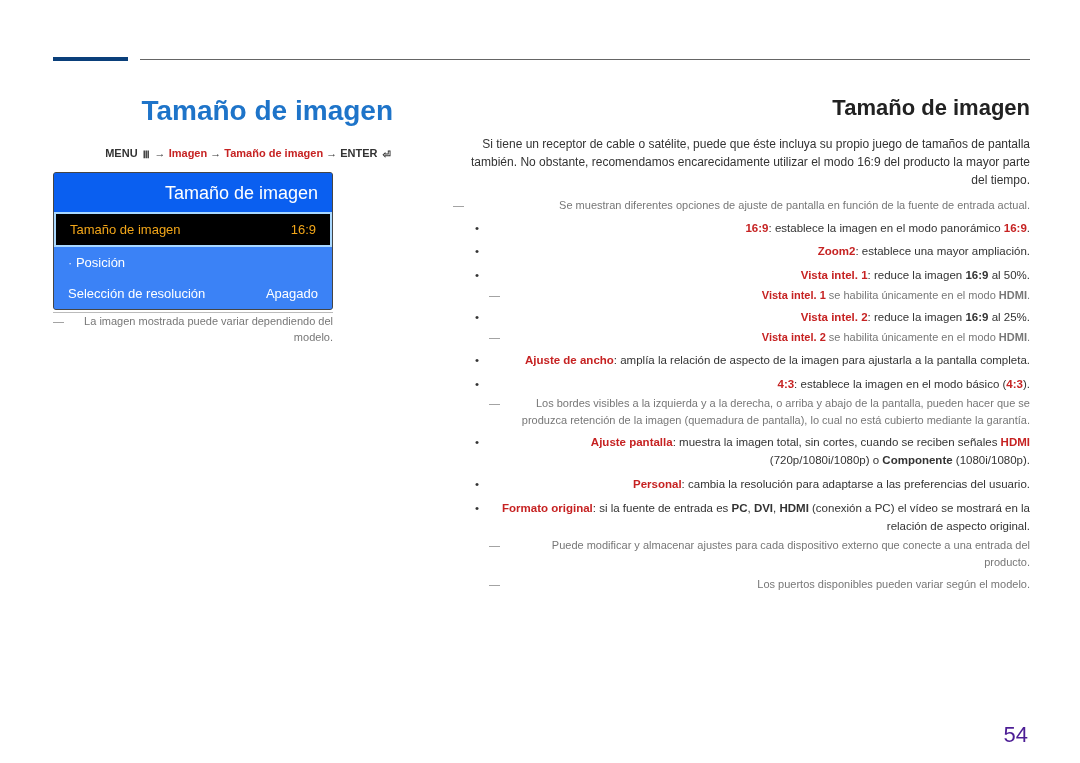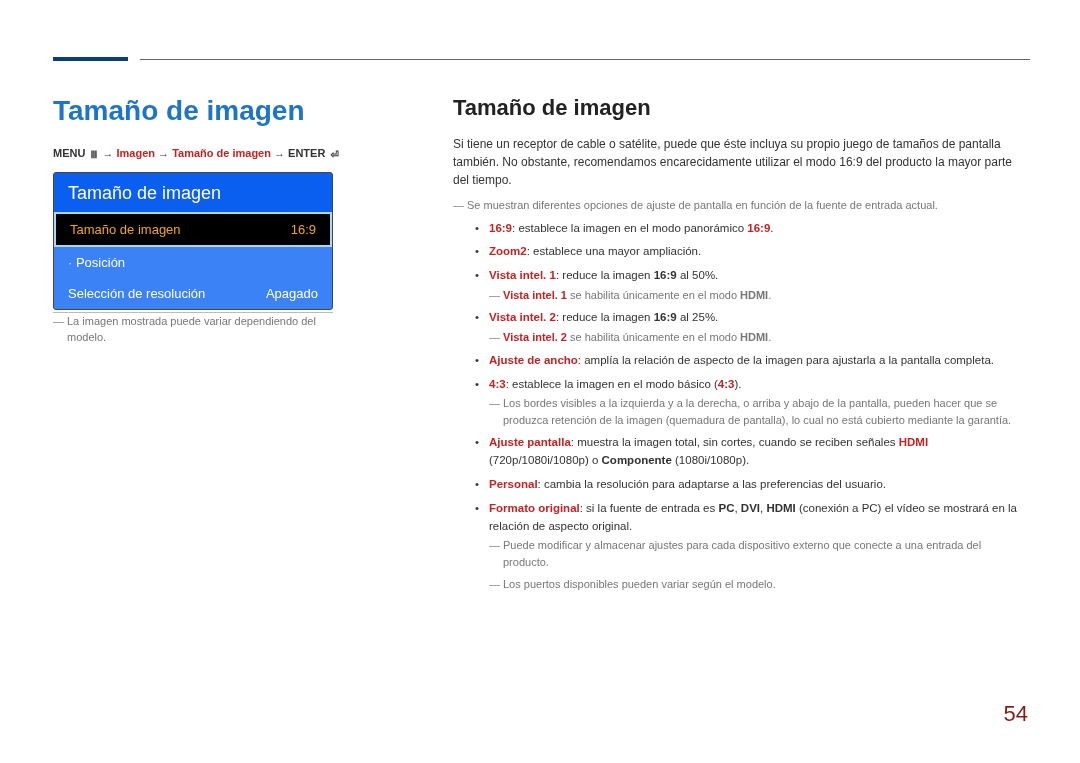--- a/index.html
+++ b/index.html
@@ -19,21 +19,21 @@
     width:75px; height:4px;
     background:#0a3f7a;
   }
   .hr-top {
     position:absolute;
     left:140px; right:50px; top:59px;
     height:0; border-top:1px solid #656565;
   }
   .page {
     position:absolute;
-    left:53px; right:50px; top:95px; bottom:20px;
+    left:53px; right:50px; top:95px; bottom:20px;text-align:right;
   }
   .h1 {
     color:#1e74c9;
     font-size:28px;
     font-weight:600;
     margin:0 0 20px 0;
   }
   .h2 {
     color:#222;
     font-size:22px;
@@ -119,23 +119,23 @@
   ul.opts > li::before{
     content:"•";
     position:absolute; left:-4px; top:0;
     color:#333;
   }
   ul.opts .dash-note { margin-left:0; }
   .red-b { color:#c62222; font-weight:bold; }
   .bold { font-weight:bold; }
   .page-no {
     position:absolute;
-    right:52px; bottom:36px;
+    right:52px; bottom:15px;
     font-size:22px;
-    color:#7f1d1d;
+    color:#4c1d95;
   }
 </style>
 </head>
 <body>
 
 <div class="accent-bar"></div>
 <div class="hr-top"></div>
 
 <div class="page">
 

